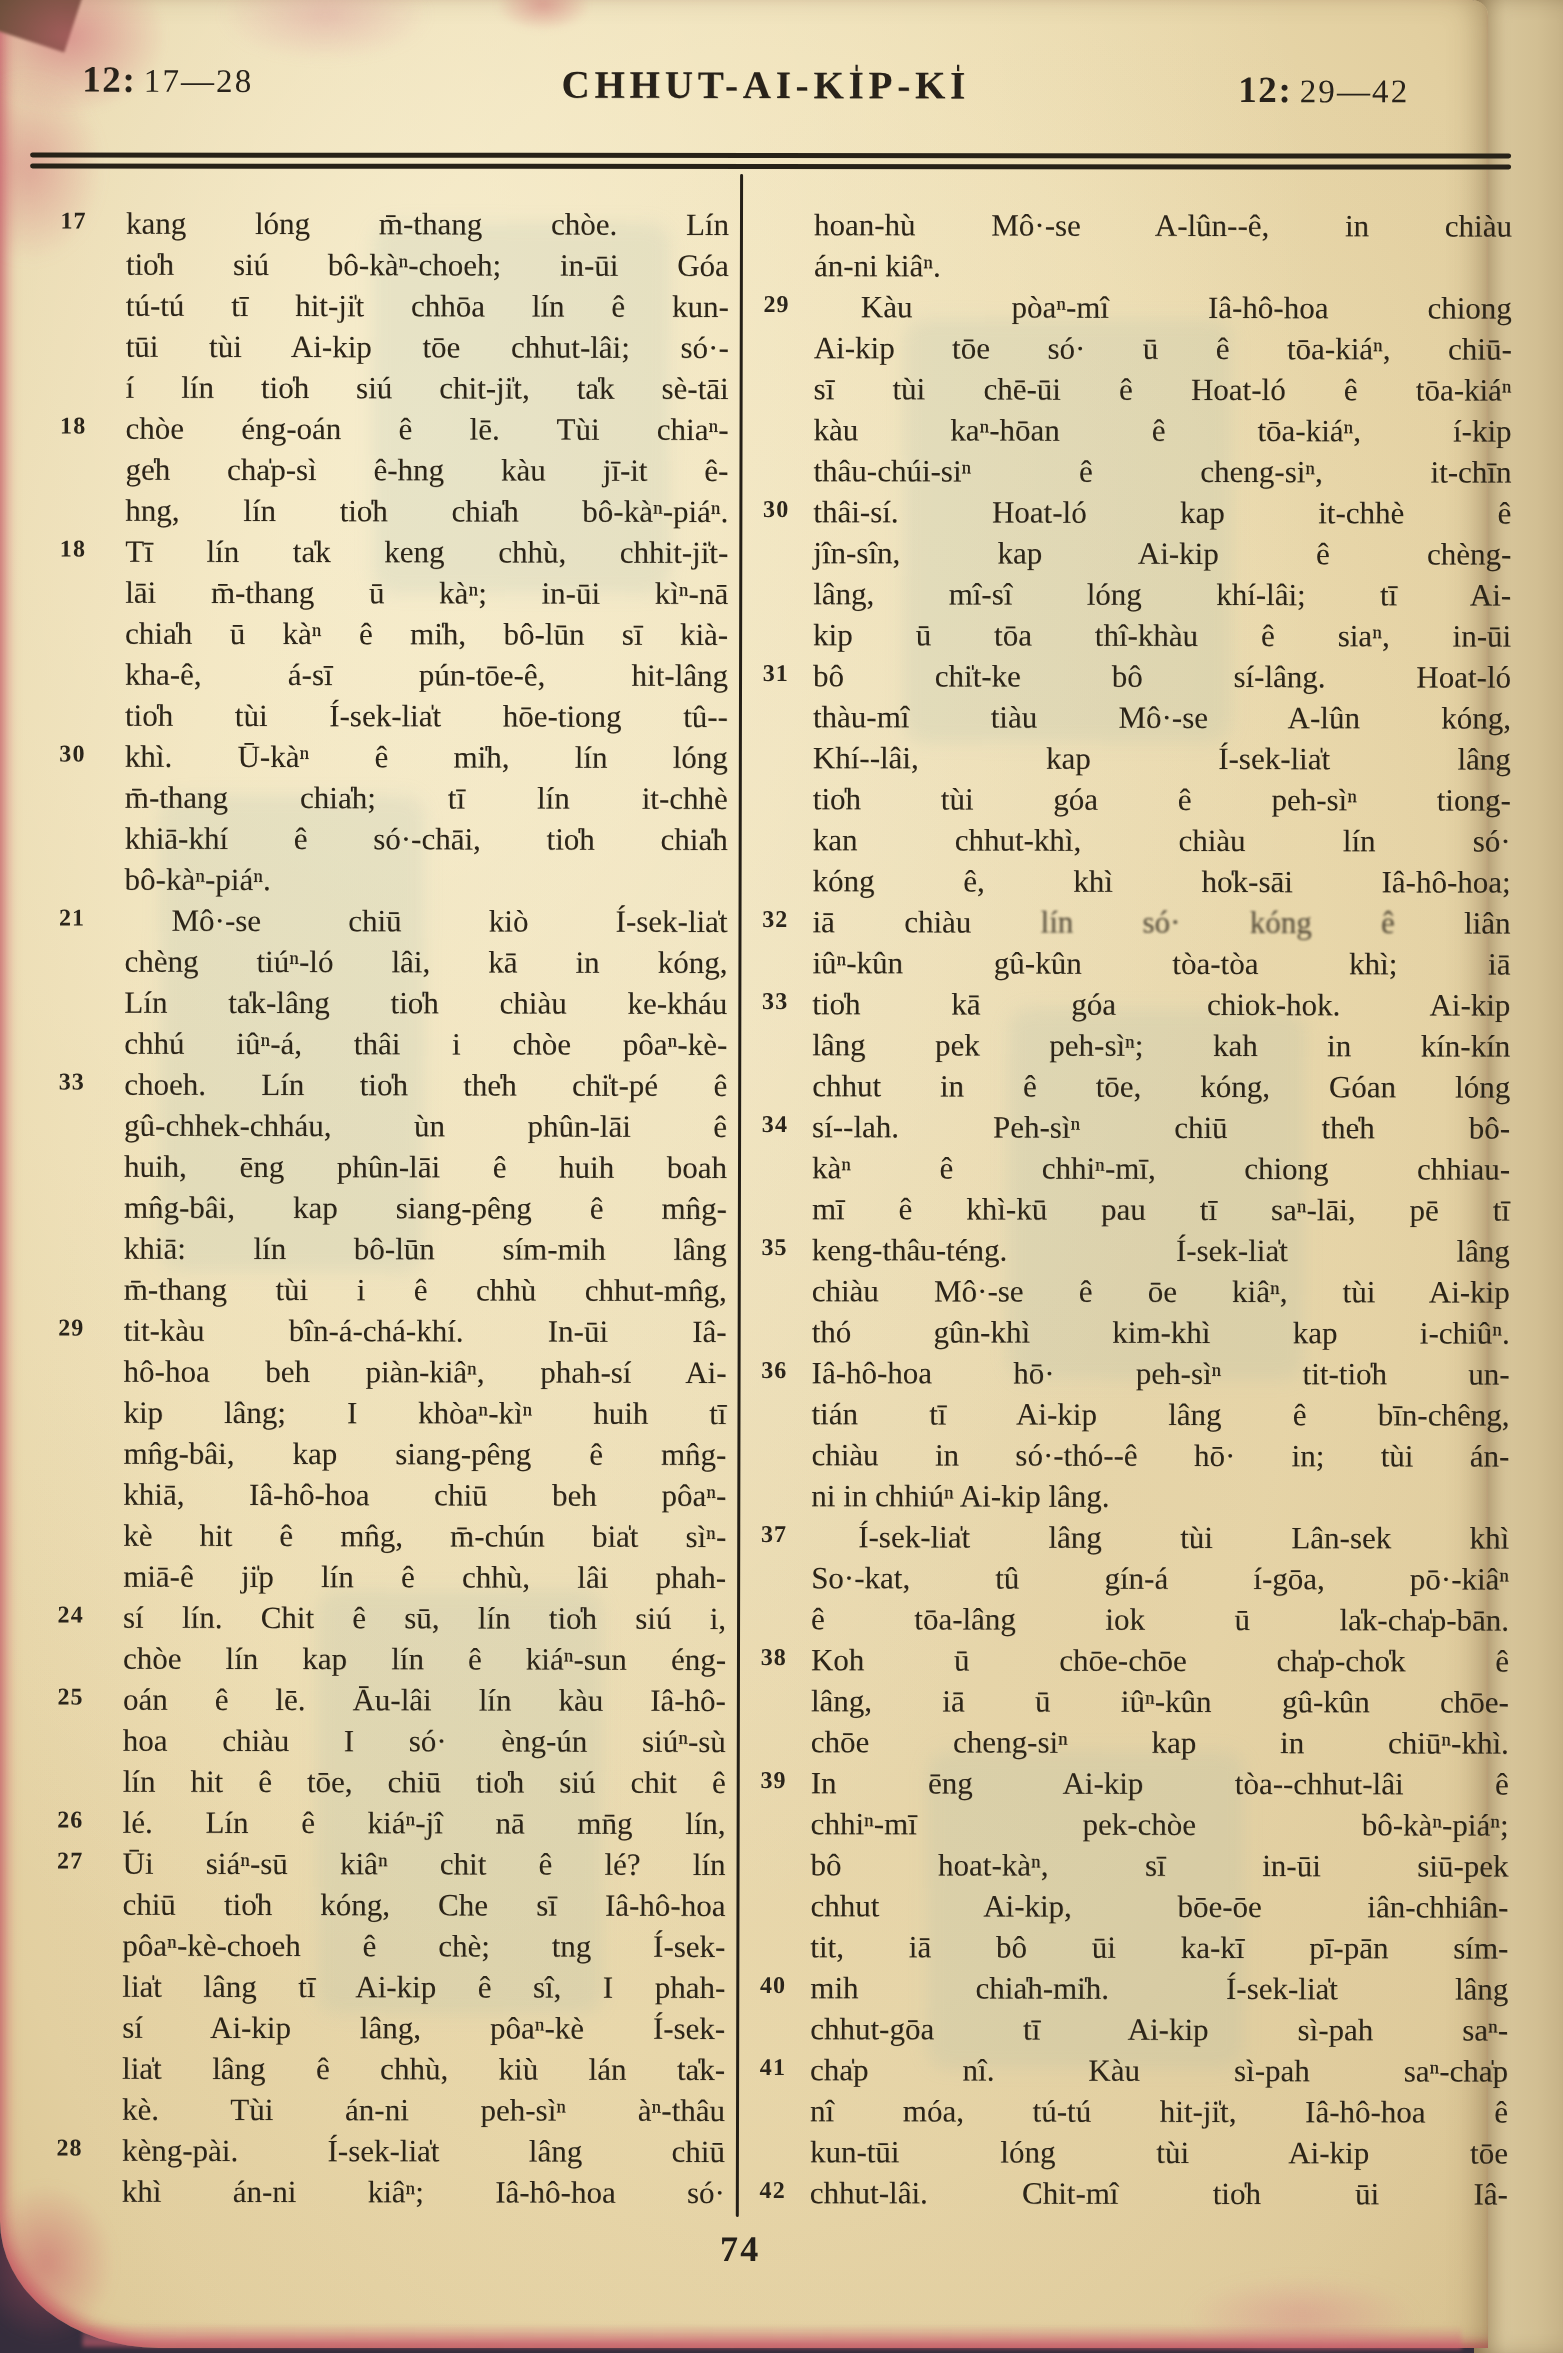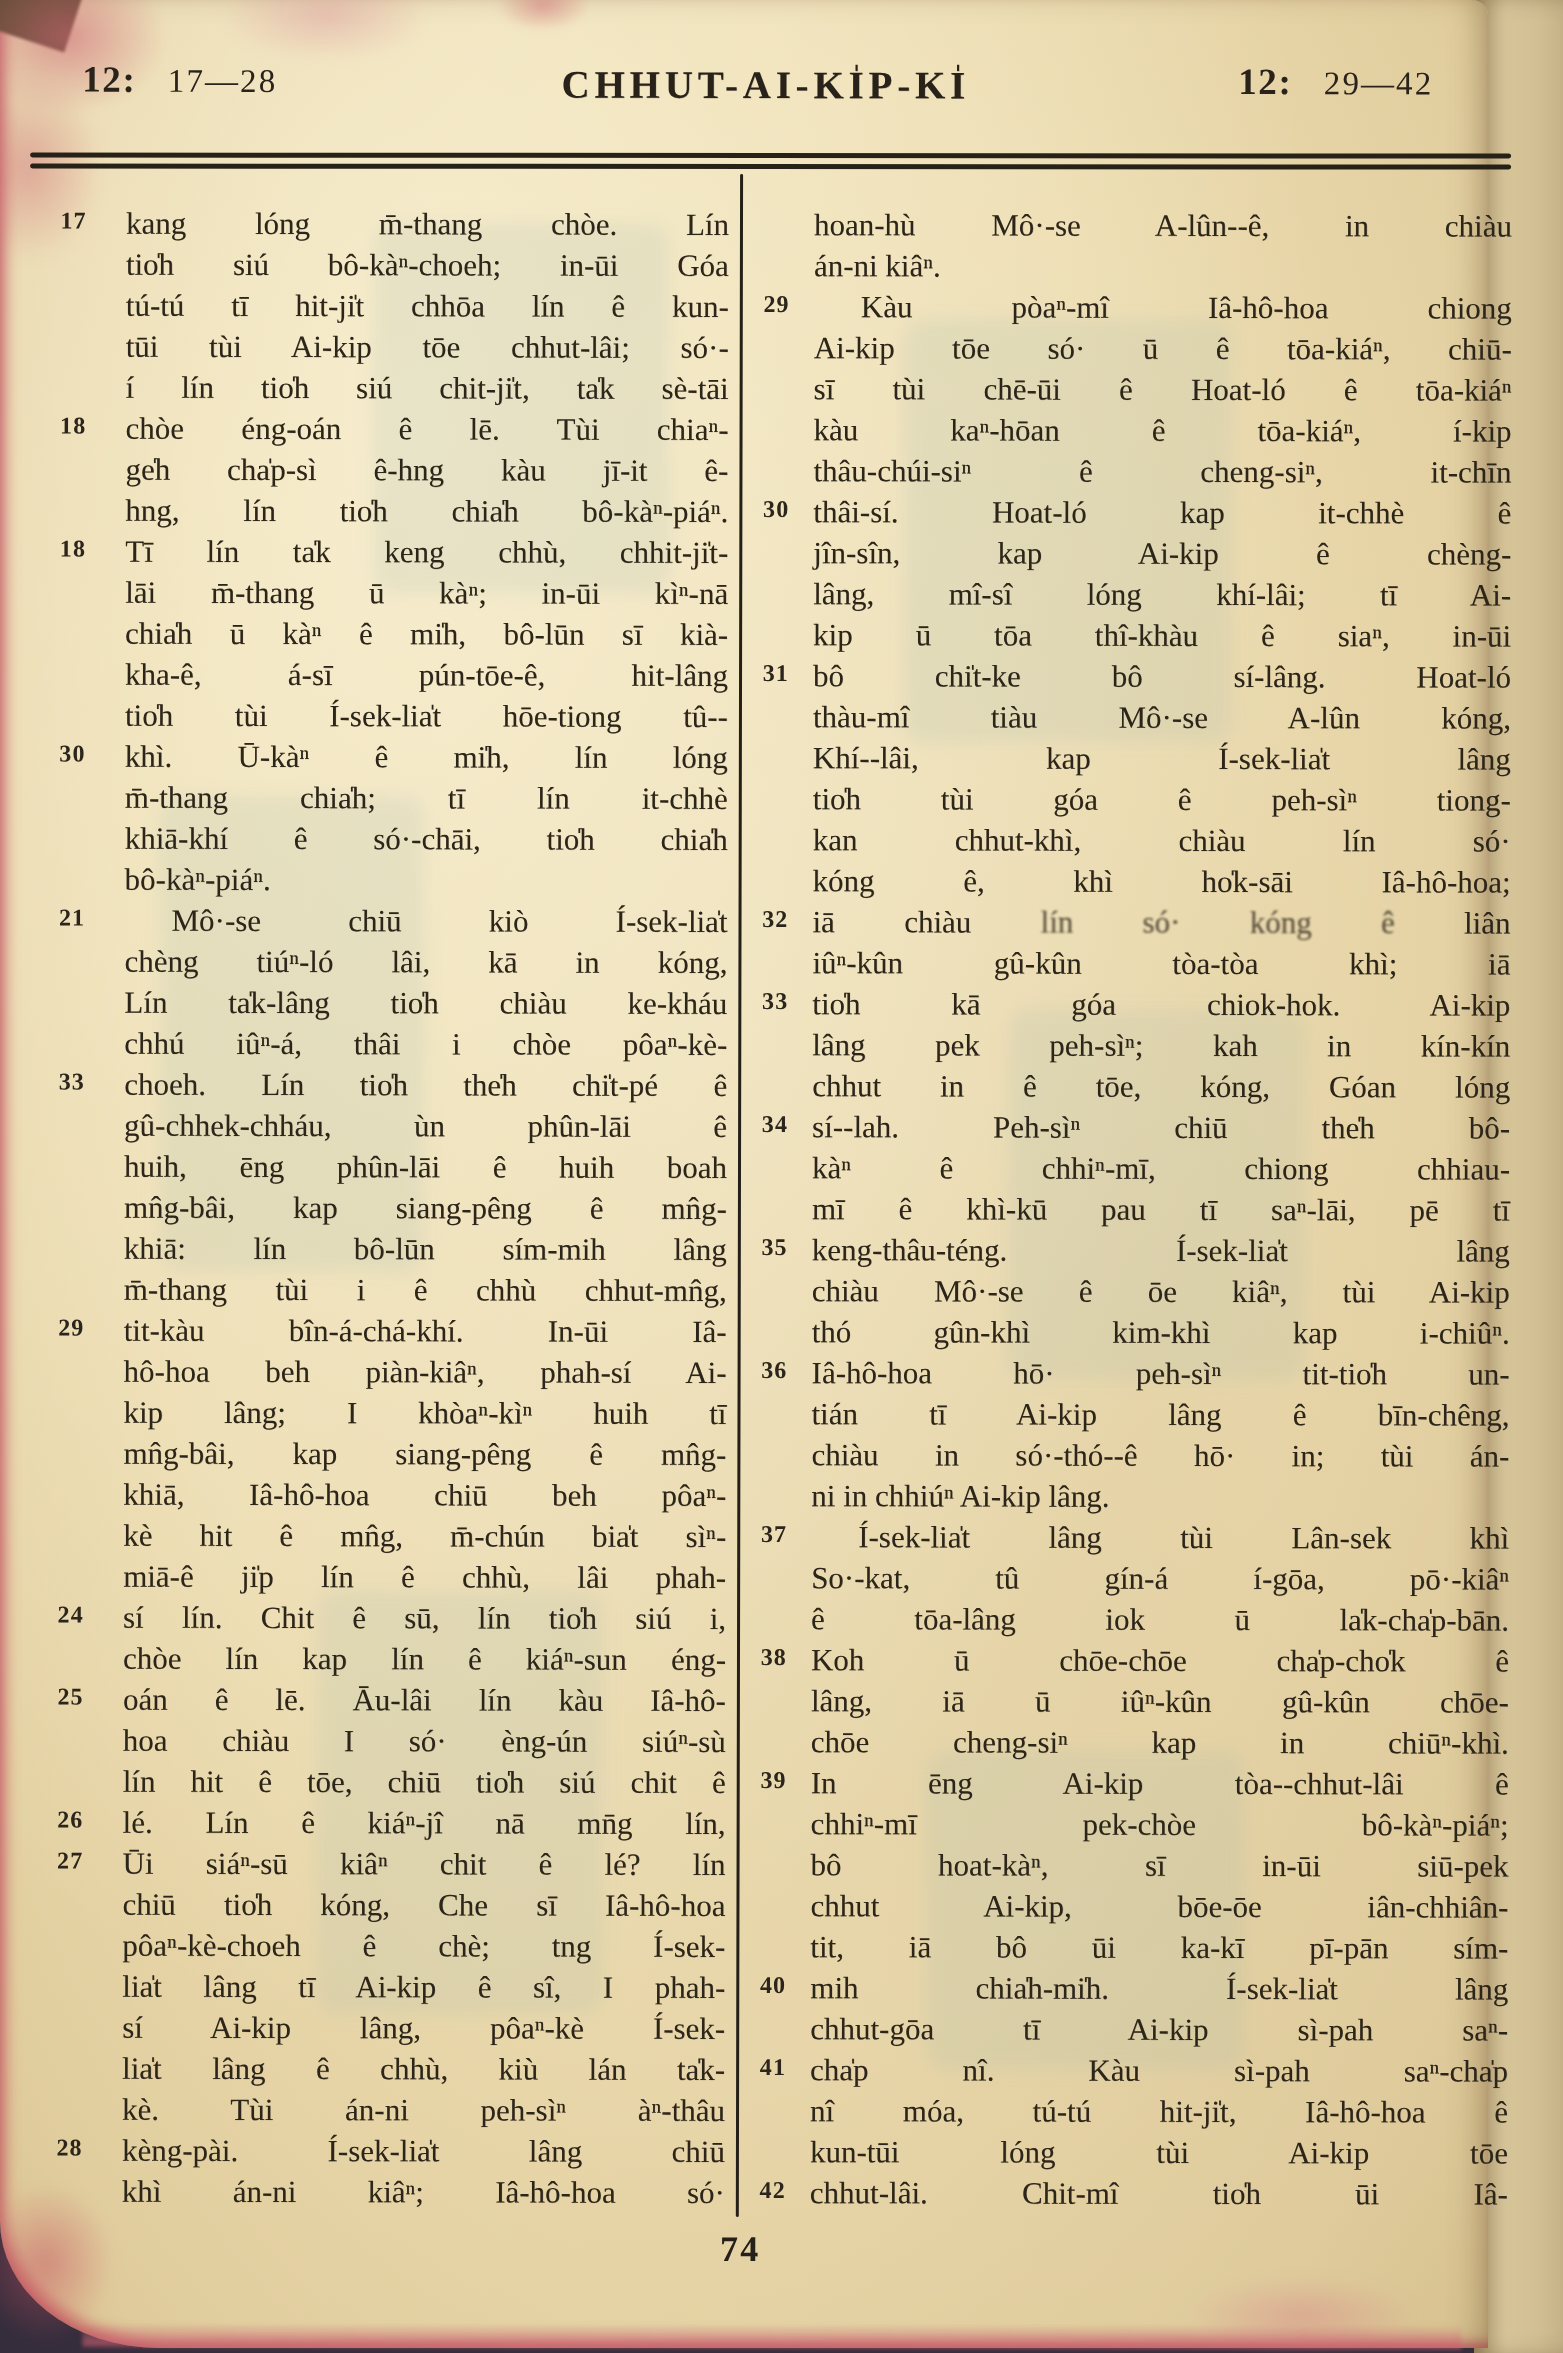--- a/index.html
+++ b/index.html
@@ -39,23 +39,23 @@
   .s5{left:1188px;top:2275px;width:233px;height:80px;background:radial-gradient(closest-side,rgba(212,118,130,.38),rgba(212,118,130,0));filter:blur(6.9px);}
   .s6{left:-21px;top:2185px;width:138px;height:159px;background:radial-gradient(closest-side,rgba(198,82,98,.5),rgba(198,82,98,0));filter:blur(5.3px);}
   .corner-dark{position:absolute;left:-26.5px;top:-29px;width:101px;height:69px;background:#5f4c33;transform:rotate(18deg);filter:blur(1.6px);}
   .rim-bottom{position:absolute;left:85px;bottom:0;width:1379px;height:24.4px;
     background:linear-gradient(180deg,rgba(210,110,125,0),rgba(208,104,120,.55) 75%,rgba(200,88,105,.65));
     filter:blur(2.1px);}
   .ghost{position:absolute;background:rgba(158,178,170,.16);filter:blur(8.5px);border-radius:21px;pointer-events:none;}
   
   .header{position:absolute;left:0;top:59px;width:1488px;height:69px;font-size:34px;color:#29231b;}
   .h-left{position:absolute;left:80px;top:0;}
-  .h-right{position:absolute;left:1236px;top:0;}
+  .h-right{position:absolute;left:1236px;top:8px;}
   .chap{font-weight:bold;font-size:37px;letter-spacing:1.6px;text-align:center;}
-  .range{font-size:33px;letter-spacing:2.1px;padding-left:7.4px;margin-left:24px;}
+  .range{font-size:33px;letter-spacing:2.1px;padding-left:7.4px;}
   .h-title{position:absolute;left:0;width:1527px;text-align:center;top:3.2px;
     font-weight:bold;font-size:39px;letter-spacing:4.8px;color:#28221a;
     text-shadow:0.5px 0.5px 0 rgba(50,38,20,.3);}
   .dbl-rule{position:absolute;left:27.6px;top:153px;width:1481px;transform:rotate(-.08deg);}
   .dbl-rule .r1,.dbl-rule .r2{background:#272218;border-radius:2.7px;}
   .r1{height:4.8px;}
   .r2{height:5.3px;margin-top:5.8px;}
   
   .divider{position:absolute;left:738px;top:174px;width:2.7px;height:2043px;background:#241f17;border-radius:1.6px;}
   

